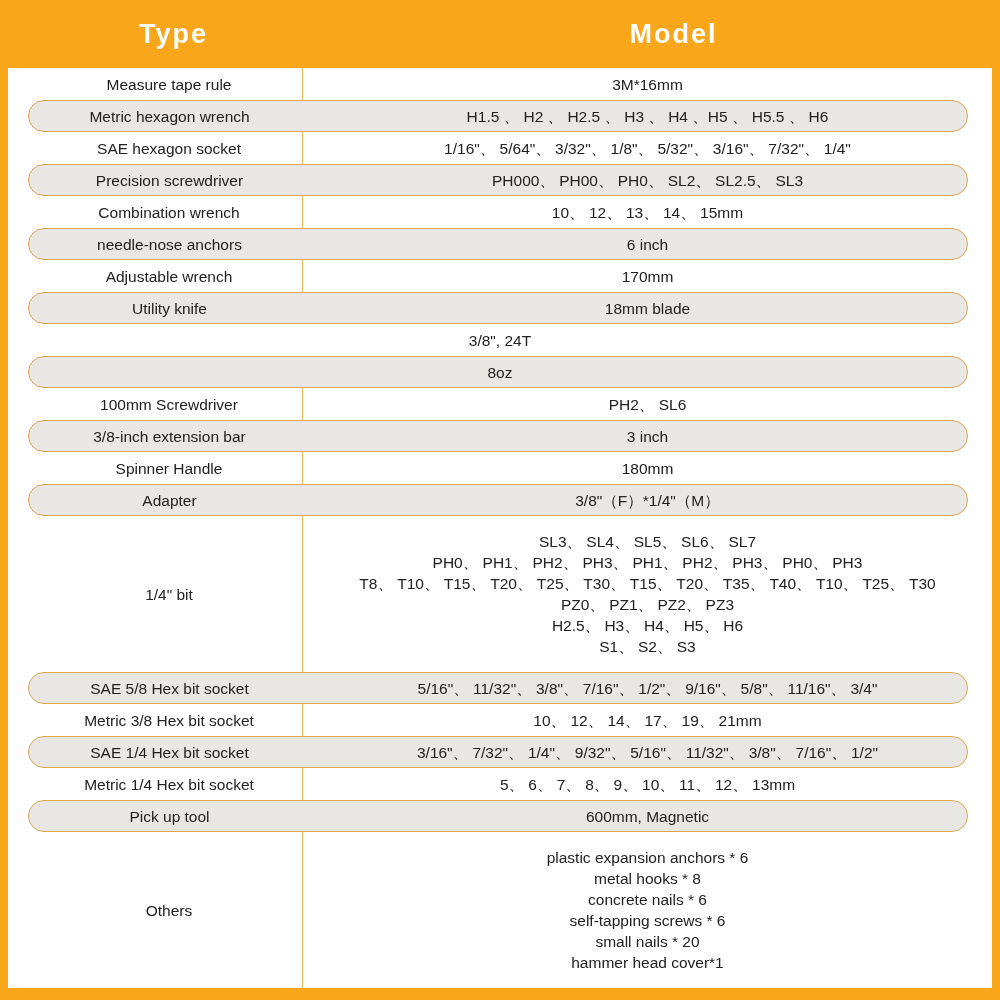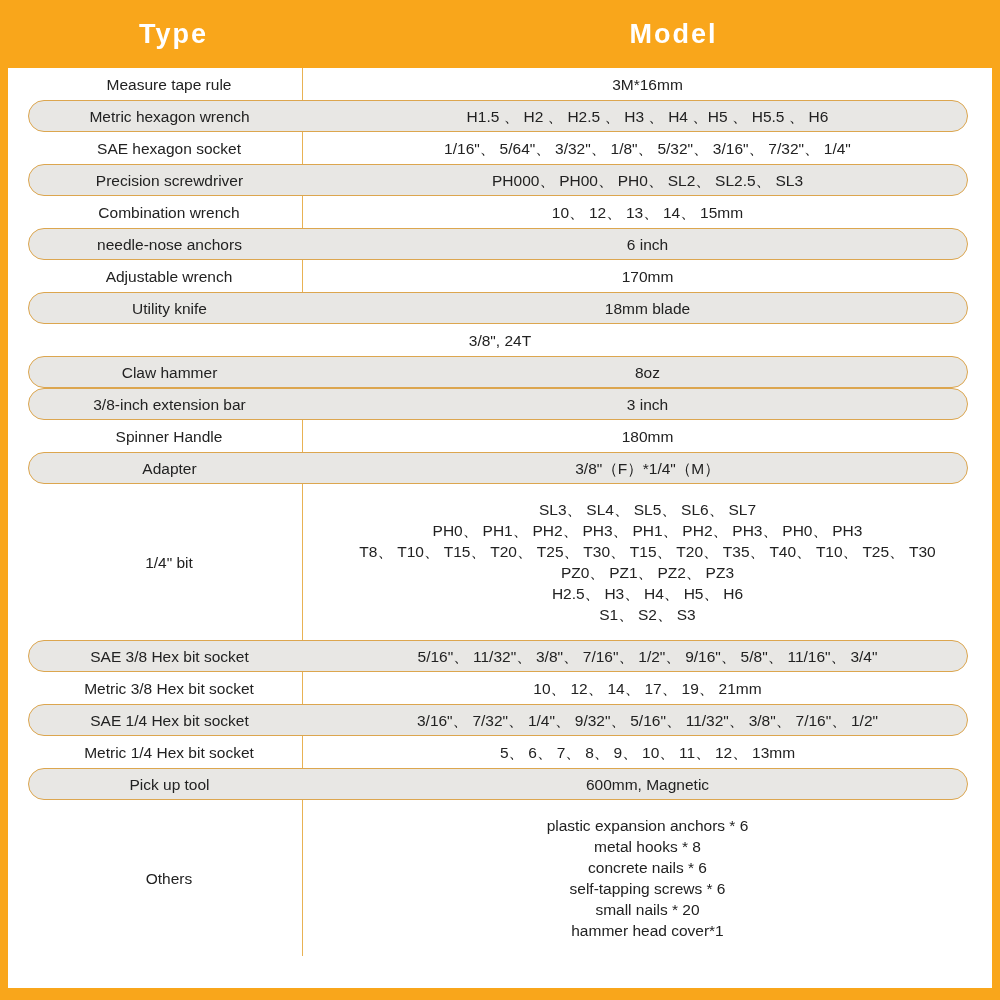--- a/index.html
+++ b/index.html
@@ -127,23 +127,28 @@
           <div class="model-line">18mm blade</div>
         </div>
       </div>
       <div class="row plain">
         <div class="cell cell-model">
           <div class="model-line">3/8", 24T</div>
         </div>
       </div>
       <div class="row pill">
         <div class="pill-bg"></div>
-        <div class="cell cell-type">Claw hammer</div>
         <div class="cell cell-model">
           <div class="model-line">8oz</div>
+        </div>
+      </div>
+      <div class="row plain">
+        <div class="cell cell-type">100mm Screwdriver</div>
+        <div class="cell cell-model">
+          <div class="model-line">PH2、 SL6</div>
         </div>
       </div>
       <div class="row pill">
         <div class="pill-bg"></div>
         <div class="cell cell-type">3/8-inch extension bar</div>
         <div class="cell cell-model">
           <div class="model-line">3 inch</div>
         </div>
       </div>
       <div class="row plain">
@@ -165,21 +170,21 @@
           <div class="model-line">SL3、 SL4、 SL5、 SL6、 SL7</div>
           <div class="model-line">PH0、 PH1、 PH2、 PH3、 PH1、 PH2、 PH3、 PH0、 PH3</div>
           <div class="model-line">T8、 T10、 T15、 T20、 T25、 T30、 T15、 T20、 T35、 T40、 T10、 T25、 T30</div>
           <div class="model-line">PZ0、 PZ1、 PZ2、 PZ3</div>
           <div class="model-line">H2.5、 H3、 H4、 H5、 H6</div>
           <div class="model-line">S1、 S2、 S3</div>
         </div>
       </div>
       <div class="row pill">
         <div class="pill-bg"></div>
-        <div class="cell cell-type">SAE 3/8 Hex bit socket</div>
+        <div class="cell cell-type">SAE 5/8 Hex bit socket</div>
         <div class="cell cell-model">
           <div class="model-line">5/16"、 11/32"、 3/8"、 7/16"、 1/2"、 9/16"、 5/8"、 11/16"、 3/4"</div>
         </div>
       </div>
       <div class="row plain">
         <div class="cell cell-type">Metric 3/8 Hex bit socket</div>
         <div class="cell cell-model">
           <div class="model-line">10、 12、 14、 17、 19、 21mm</div>
         </div>
       </div>

